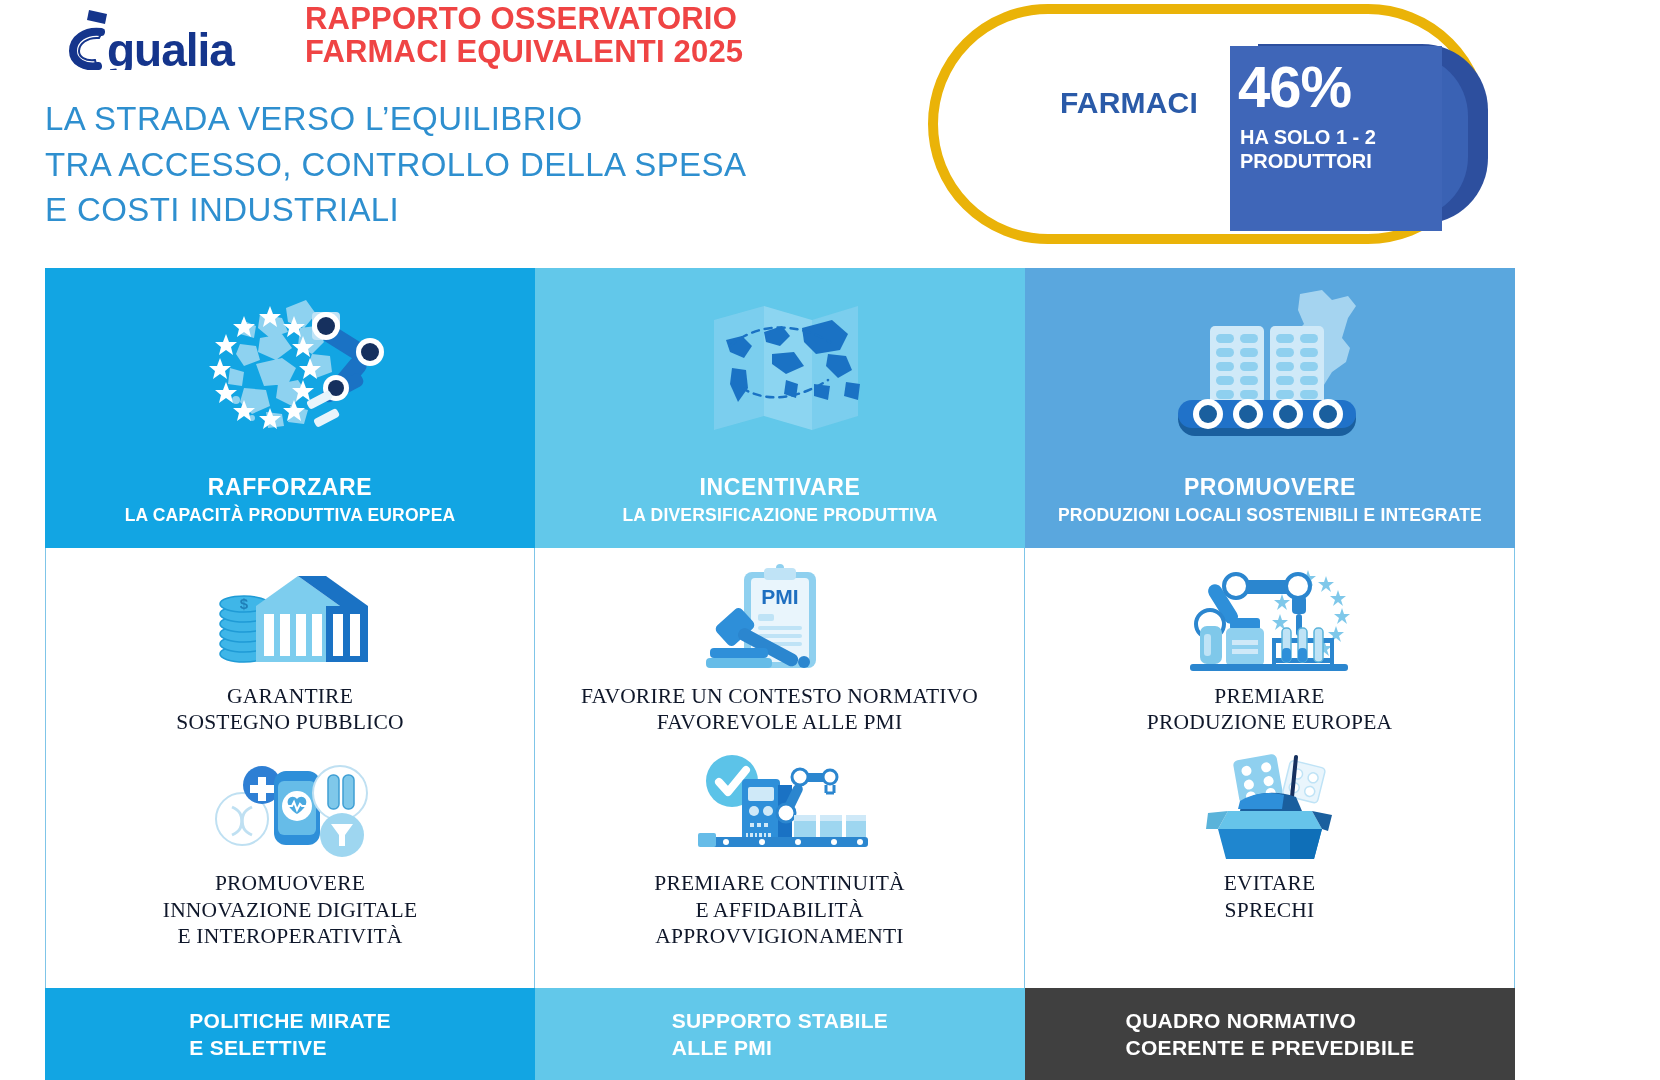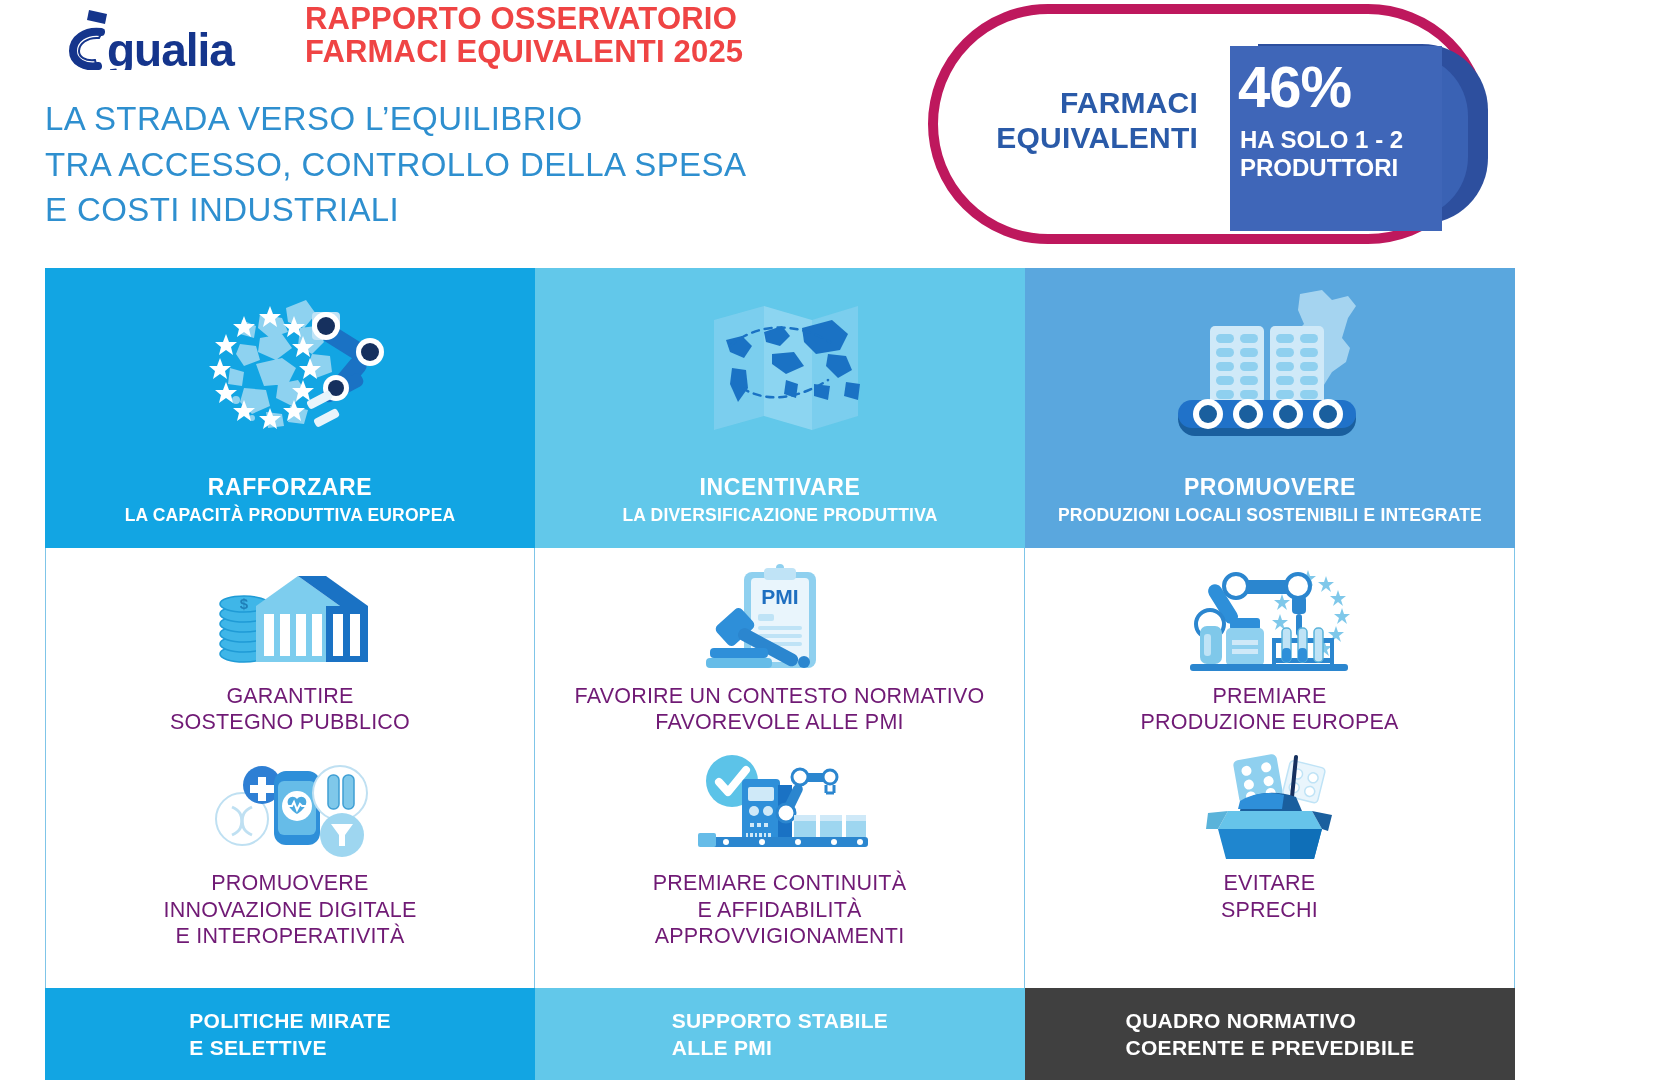--- a/index.html
+++ b/index.html
@@ -25,21 +25,21 @@
 
   .subtitle {
     position:absolute; left:45px; top:96px; width:880px;
     color:#2e8fcf; font-size:33px; line-height:1.38; letter-spacing:.4px;
   }
   .subtitle div { white-space:nowrap; }
 
   
   .badge {
     position:absolute; left:928px; top:4px; width:560px; height:240px;
-    border:10px solid #be185d; border-radius:120px; background:#fff;
+    border:10px solid #eab308; border-radius:120px; background:#fff;
   }
   .badge-label {
     position:absolute; left:30px; top:72px; width:230px;
     text-align:right; color:#2a5aa8; font-weight:bold; font-size:30px;
     line-height:1.16; letter-spacing:.2px;
   }
   .badge-label div { white-space:nowrap; }
 
   .badge-pill-back {
     position:absolute; left:320px; top:30px; width:230px; height:180px;
@@ -52,21 +52,21 @@
   .badge-pill-front {
     position:absolute; left:292px; top:32px; width:212px; height:185px;
     background:#3f66b8; border-radius:0 0 0 0;
   }
   .badge-pct {
     position:absolute; left:300px; top:44px; width:220px;
     color:#fff; font-weight:bold; font-size:58px; line-height:1; letter-spacing:-1px;
   }
   .badge-sub {
     position:absolute; left:302px; top:112px; width:220px;
-    color:#fff; font-weight:bold; font-size:24px; line-height:1.18;
+    color:#fff; font-weight:bold; font-size:20px; line-height:1.18;
   }
   .badge-sub div { white-space:nowrap; }
 
   
   .grid {
     position:absolute; left:45px; top:268px; width:1470px; height:812px;
     display:flex;
   }
   .col { width:490px; height:100%; display:flex; flex-direction:column; position:relative; }
   .col:nth-child(1) .head { background:#12a5e3; }
@@ -99,22 +99,22 @@
     display:flex; flex-direction:column; align-items:center;
     padding-top:14px;
   }
   .col:nth-child(1) .body { border-left:1.5px solid #7fc5e8; }
   .col:nth-child(2) .body { border-left:none; }
   .col:nth-child(3) .body { border-left:none; }
 
   .item { width:100%; display:flex; flex-direction:column; align-items:center; }
   .item-icon { width:180px; height:115px; position:relative; }
   .item-label {
-    color:#701a75; font-size:21.5px; line-height:1.22; text-align:center;
-    margin-top:6px; letter-spacing:.2px;
+    color:#0f172a; font-size:21.5px; line-height:1.22; text-align:center;
+    margin-top:6px; letter-spacing:.2px;font-family:Liberation Serif, serif;
   }
   .item-label div { white-space:nowrap; }
 
   .foot {
     height:92px; display:flex; flex-direction:column;
     align-items:center; justify-content:center;
   }
   .foot-text {
     color:#fff; font-weight:bold; font-size:21px; line-height:1.3;
     text-align:left; letter-spacing:.3px;
@@ -147,21 +147,20 @@
 
     <div class="subtitle">
       <div>LA STRADA VERSO L’EQUILIBRIO</div>
       <div>TRA ACCESSO, CONTROLLO DELLA SPESA</div>
       <div>E COSTI INDUSTRIALI</div>
     </div>
 
     <div class="badge">
       <div class="badge-label">
         <div>FARMACI</div>
-        <div>EQUIVALENTI</div>
       </div>
       <div class="badge-pill-back"></div>
       <div class="badge-pill-mid"></div>
       <div class="badge-pill-front"></div>
       <div class="badge-pct">46%</div>
       <div class="badge-sub">
         <div>HA SOLO 1 - 2</div>
         <div>PRODUTTORI</div>
       </div>
     </div>

